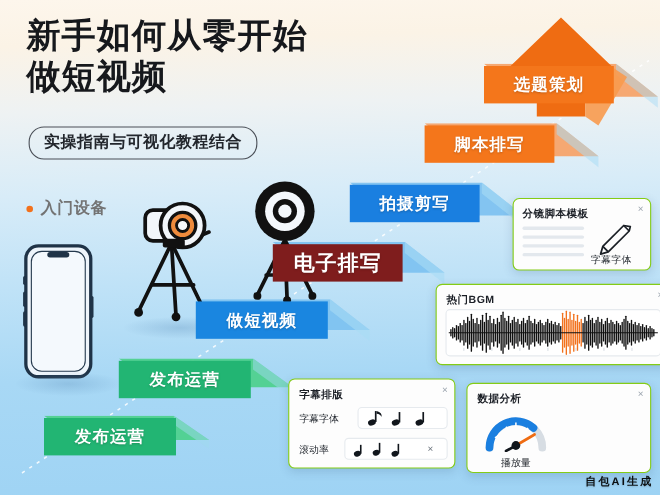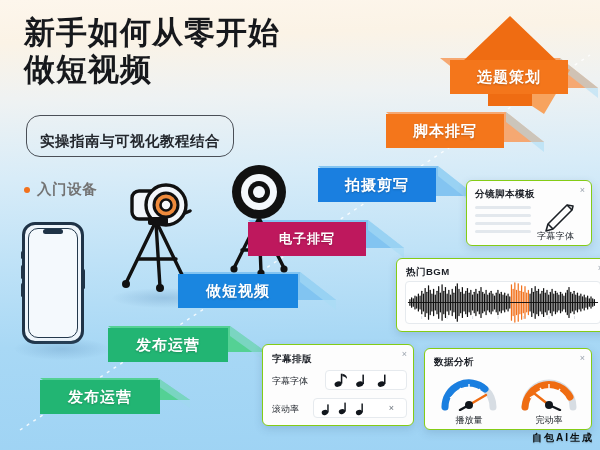--- a/index.html
+++ b/index.html
@@ -21,21 +21,21 @@
   
   .title {
     position:absolute; left:24px; top:14px;
     font-size:31px; line-height:37px; font-weight:bold;
     color:#16181c; letter-spacing:1px;
     white-space:pre-line;
   }
   .pill {
     position:absolute; left:26px; top:115px;
     border:1.6px solid #4a4f57; border-radius:14px;
-    padding:16px 13px 5px; font-size:14.5px; font-weight:bold;
+    padding:4px 13px 5px; font-size:14.5px; font-weight:bold;
     color:#22262c; letter-spacing:.5px;
   }
   .bullet-row {
     position:absolute; left:24px; top:180px;
     display:flex; align-items:center; gap:7px;
   }
   .bullet-dot {
     width:6px; height:6px; border-radius:50%; background:#f2711c;
   }
   .bullet-label {
@@ -191,21 +191,21 @@
     <polygon points="122,0 158,28 158,38 122,10" fill="#a9dcf5" opacity="0.6"></polygon>
   </svg>
   <div class="step" style="left:178px;top:274px;width:120px;height:34px;background:#1a86e0;font-size:15px;">
     <span>做短视频</span>
   </div>
 
   <svg class="slab" style="left:248px;top:220px;width:158px;height:54px;" viewBox="0 0 158 54">
     <polygon points="0,0 120,0 156,28 36,28" fill="#7ec2f0" opacity="0.95"></polygon>
     <polygon points="120,0 156,28 156,38 120,10" fill="#a9dcf5" opacity="0.6"></polygon>
   </svg>
-  <div class="step" style="left:248px;top:222px;width:118px;height:34px;background:#be185d;font-size:13px;">
+  <div class="step" style="left:248px;top:222px;width:118px;height:34px;background:#7f1d1d;font-size:19px;">
     <span>电子排写</span>
   </div>
 
   <svg class="slab" style="left:318px;top:166px;width:160px;height:56px;" viewBox="0 0 160 56">
     <polygon points="0,0 120,0 158,30 38,30" fill="#7ec2f0" opacity="0.95"></polygon>
     <polygon points="120,0 158,30 158,40 120,10" fill="#a9dcf5" opacity="0.6"></polygon>
   </svg>
   <div class="step" style="left:318px;top:168px;width:118px;height:34px;background:#1a7fe0;font-size:15px;">
     <span>拍摄剪写</span>
   </div>
@@ -220,21 +220,21 @@
 
   <svg style="position:absolute;left:448px;top:10px;width:152px;height:108px;z-index:6;" viewBox="0 0 152 108">
 
     <polygon points="40,96 40,52 14,52 62,6 110,52 84,52 84,96" fill="#ef6c12"></polygon>
     <polygon points="110,52 84,52 84,96 96,104 122,60" fill="#f89a4e" opacity="0.9"></polygon>
   </svg>
   <svg class="slab" style="left:440px;top:58px;width:162px;height:58px;" viewBox="0 0 162 58">
     <polygon points="0,0 120,0 158,30 38,30" fill="#f5a36a" opacity="0.95"></polygon>
     <polygon points="120,0 158,30 158,40 120,10" fill="#a9dcf5" opacity="0.5"></polygon>
   </svg>
-  <div class="step" style="left:450px;top:60px;width:118px;height:34px;background:#f4761b;font-size:15px;z-index:7;">
+  <div class="step" style="left:440px;top:60px;width:118px;height:34px;background:#f4761b;font-size:15px;z-index:7;">
     <span>选题策划</span>
   </div>
 
   <div class="card" style="left:466px;top:180px;width:126px;height:66px;">
     <div class="card-title" style="position:absolute;left:8px;top:7px;">分镜脚本模板</div>
     <div class="card-x">×</div>
     <div style="position:absolute;left:8px;top:25px;width:56px;">
       <div style="height:3px;background:#e3e8ed;border-radius:2px;margin-bottom:5px;"></div>
       <div style="height:3px;background:#e3e8ed;border-radius:2px;margin-bottom:5px;"></div>
       <div style="height:3px;background:#e3e8ed;border-radius:2px;margin-bottom:5px;"></div>
@@ -430,33 +430,17 @@
           <line x1="31" y1="13" x2="31" y2="17"></line>
             <line x1="42" y1="18" x2="40" y2="21"></line>
         </g>
         <line x1="31" y1="34" x2="48" y2="24" stroke="#ef6c12" stroke-width="2.4" stroke-linecap="round"></line>
         <line x1="31" y1="34" x2="22" y2="39" stroke="#11161c" stroke-width="2.4" stroke-linecap="round"></line>
         <circle cx="31" cy="34" r="4" fill="#11161c"></circle>
       </svg>
       <div style="font-size:9px;color:#1b2026;margin-top:-1px;">播放量</div>
     </div>
 
-    <div style="position:absolute;left:90px;top:22px;width:68px;text-align:center;">
-      <svg style="width:62px;height:40px;" viewBox="0 0 62 40">
-        <path d="M7 36 A24 24 0 0 1 55 36" fill="none" stroke="#d7dde3" stroke-width="7" stroke-linecap="round"></path>
-        <path d="M7 36 A24 24 0 0 1 52 26" fill="none" stroke="#ef6c12" stroke-width="7" stroke-linecap="round"></path>
-        <g stroke="#ffffff" stroke-width="1.4">
-          <line x1="12" y1="27" x2="15" y2="25"></line>
-            <line x1="22" y1="17" x2="24" y2="20"></line>
-          <line x1="31" y1="13" x2="31" y2="17"></line>
-            <line x1="42" y1="18" x2="40" y2="21"></line>
-        </g>
-        <line x1="31" y1="34" x2="17" y2="23" stroke="#ef6c12" stroke-width="2.4" stroke-linecap="round"></line>
-        <line x1="31" y1="34" x2="42" y2="39" stroke="#11161c" stroke-width="2.4" stroke-linecap="round"></line>
-        <circle cx="31" cy="34" r="4" fill="#11161c"></circle>
-      </svg>
-      <div style="font-size:9px;color:#1b2026;margin-top:-1px;">完动率</div>
-    </div>
   </div>
 
   <div class="watermark">自包AI生成</div>
 
 </div>
 
 </body></html>

